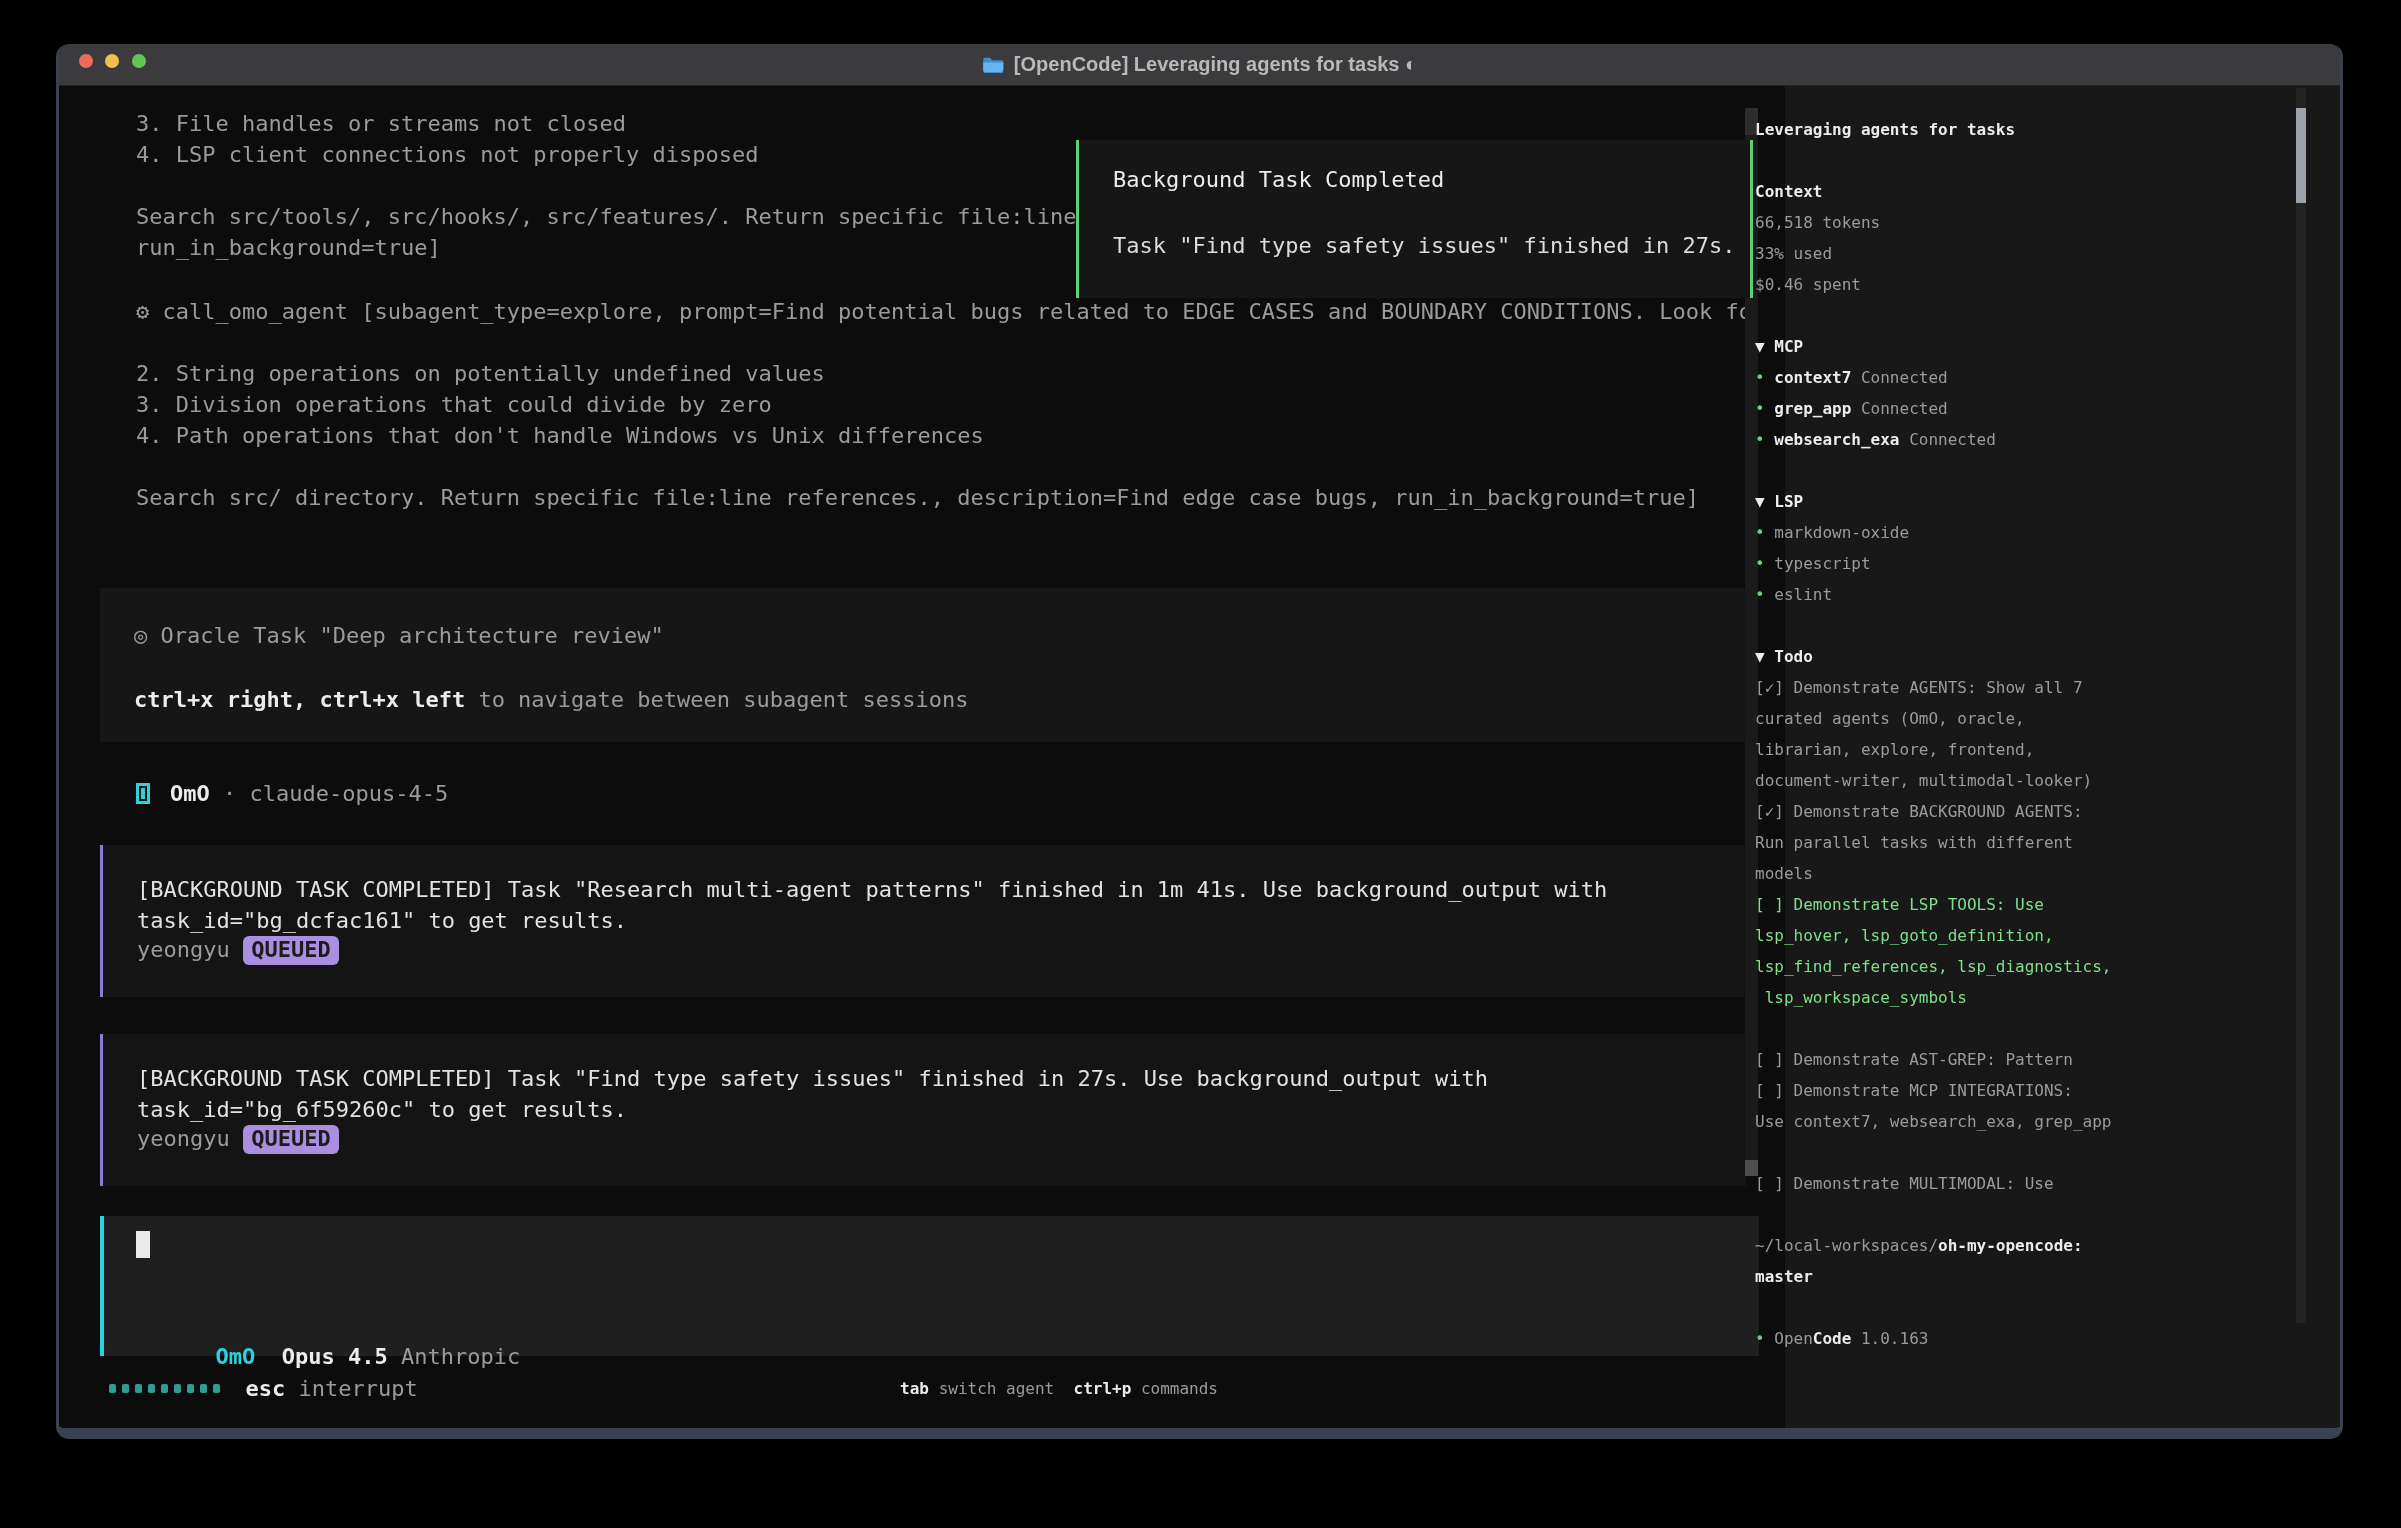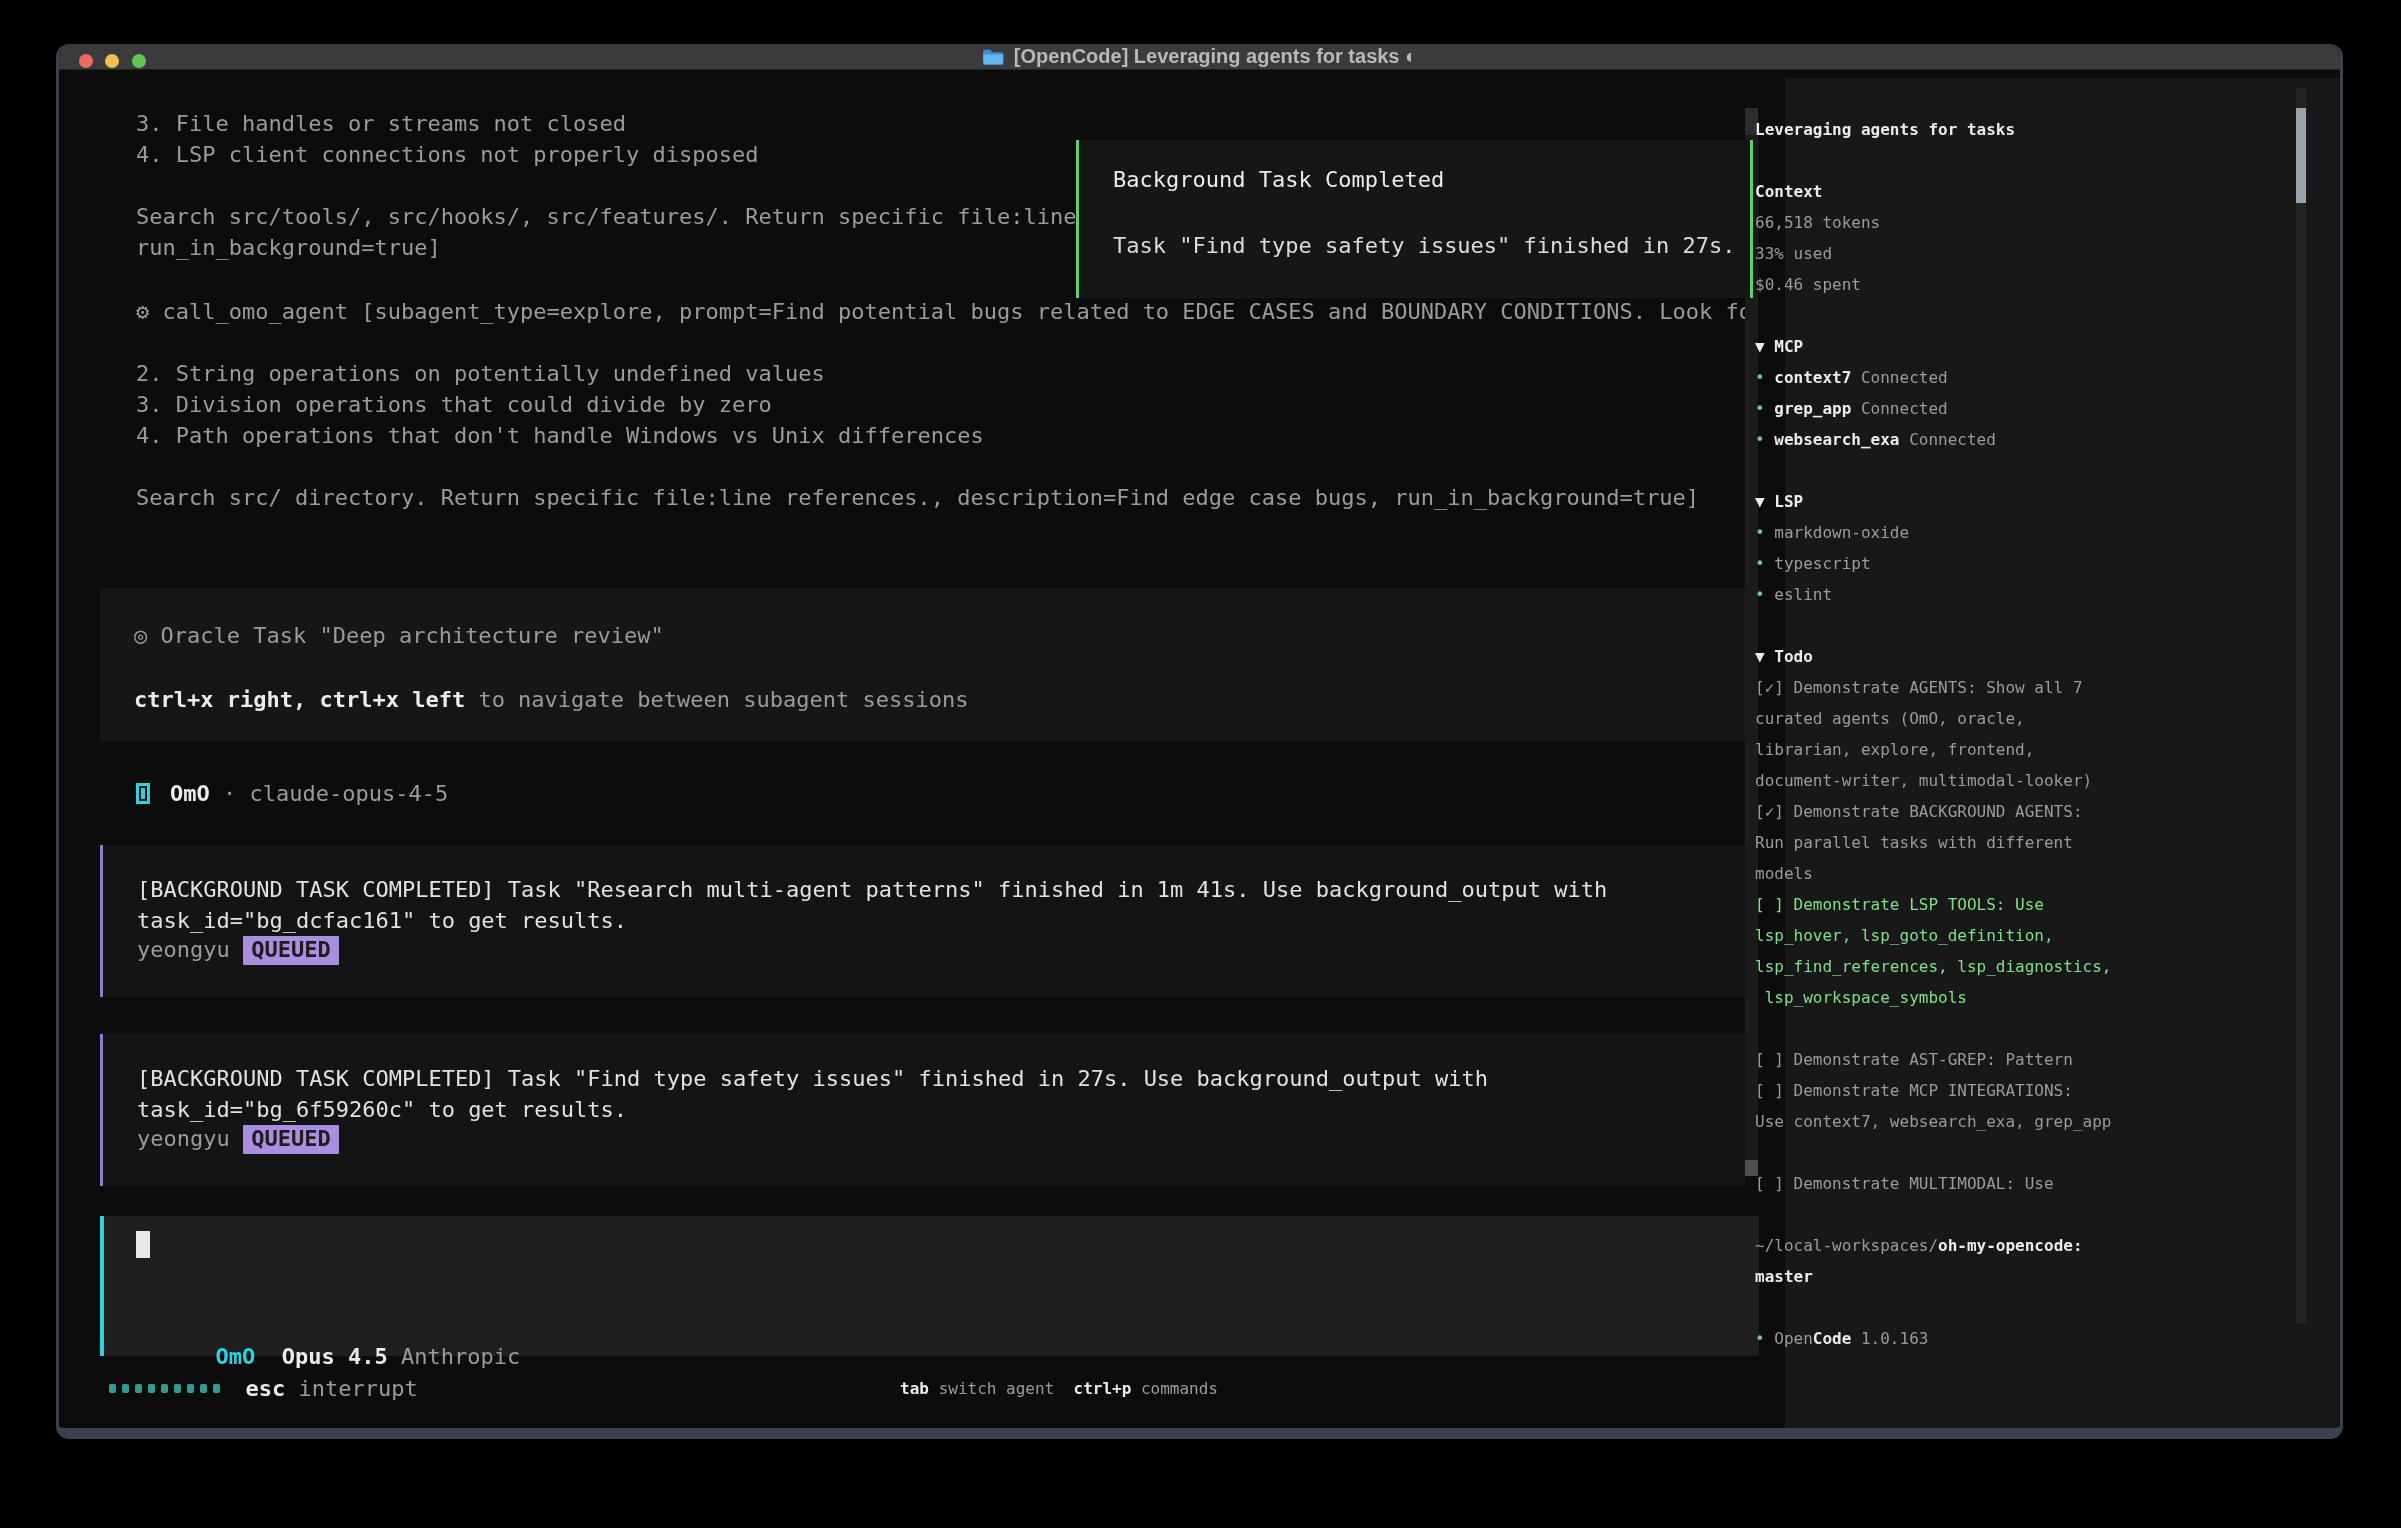--- a/index.html
+++ b/index.html
@@ -22,38 +22,38 @@
     --badge-bg:#aa8ee0;
     --cyan:#2bd3de;
   }
   *{box-sizing:border-box}
   html,body{margin:0;padding:0}
   body{width:2401px;height:1528px;background:var(--bg);overflow:hidden;
        font-family:"DejaVu Sans Mono",monospace;}
   .window{position:absolute;left:56px;top:44px;width:2287px;height:1395px;
           background:var(--main-bg);border:3.5px solid var(--frame);border-top:none;
           border-bottom-width:11.8px;border-radius:13px;overflow:hidden}
-  .titlebar{position:absolute;left:0;top:0;right:0;height:26px;background:var(--titlebar);
+  .titlebar{position:absolute;left:0;top:0;right:0;height:42px;background:var(--titlebar);
             display:flex;align-items:center;justify-content:center;gap:9.5px;
             font-family:"Liberation Sans",sans-serif;font-weight:bold;font-size:20px;
             color:var(--title-fg);border-bottom:1.2px solid #232325}
   .lights{position:absolute;left:20px;top:10px;display:flex;gap:12.4px}
   .light{width:14px;height:14px;border-radius:50%}
   .light.red{background:#ed6a5f}.light.yellow{background:#f5bf4f}.light.green{background:#61c554}
   .folder-svg{width:22.5px;height:17.7px;display:block}
   .main-pane{position:absolute;left:0;top:34px;width:1725px;bottom:0;background:var(--main-bg)}
   .sidebar-pane{position:absolute;top:34px;right:0;width:555px;bottom:0;background:var(--side-bg)}
   .sg-d{color:var(--dim)}
   .sg-w{color:var(--bright);font-weight:bold}
   .sg-bw{color:var(--blockwhite)}
   .sg-g{color:var(--green-text)}
   .sg-gb{color:var(--green-bullet)}
   .sg-c{color:var(--cyan);font-weight:bold}
   .sg-badge{display:inline-block;background:var(--badge-bg);color:#1d1d1d;font-weight:bold;
-            padding:0.6px 8.3px 1.8px 8.3px;border-radius:1px;line-height:26px}
+            padding:0.6px 8.3px 1.8px 8.3px;border-radius:6px;line-height:26px}
   #chat-lines{position:absolute;left:77px;top:0;width:1622px;height:100%;overflow:hidden}
   .chat-line{position:absolute;left:0;font-size:22px;line-height:31px;white-space:pre}
   .notif{position:absolute;left:1017px;top:96px;width:677px;height:158px;background:var(--box-bg);
          border-left:3px solid var(--green-border);border-right:3px solid var(--green-border);z-index:5}
   .notif .n-title{position:absolute;left:34px;top:24px;font-size:22px;line-height:31px;
                   color:var(--bright);font-weight:normal;white-space:pre}
   .notif .n-body{position:absolute;left:34px;top:90px;font-size:22px;line-height:31px;
                  color:#dcdcdc;white-space:pre}
   .oracle-box{position:absolute;left:41px;top:544px;width:1646px;height:154px;background:var(--box-bg)}
   .oracle-box .o-line1{position:absolute;left:34px;top:32px}

